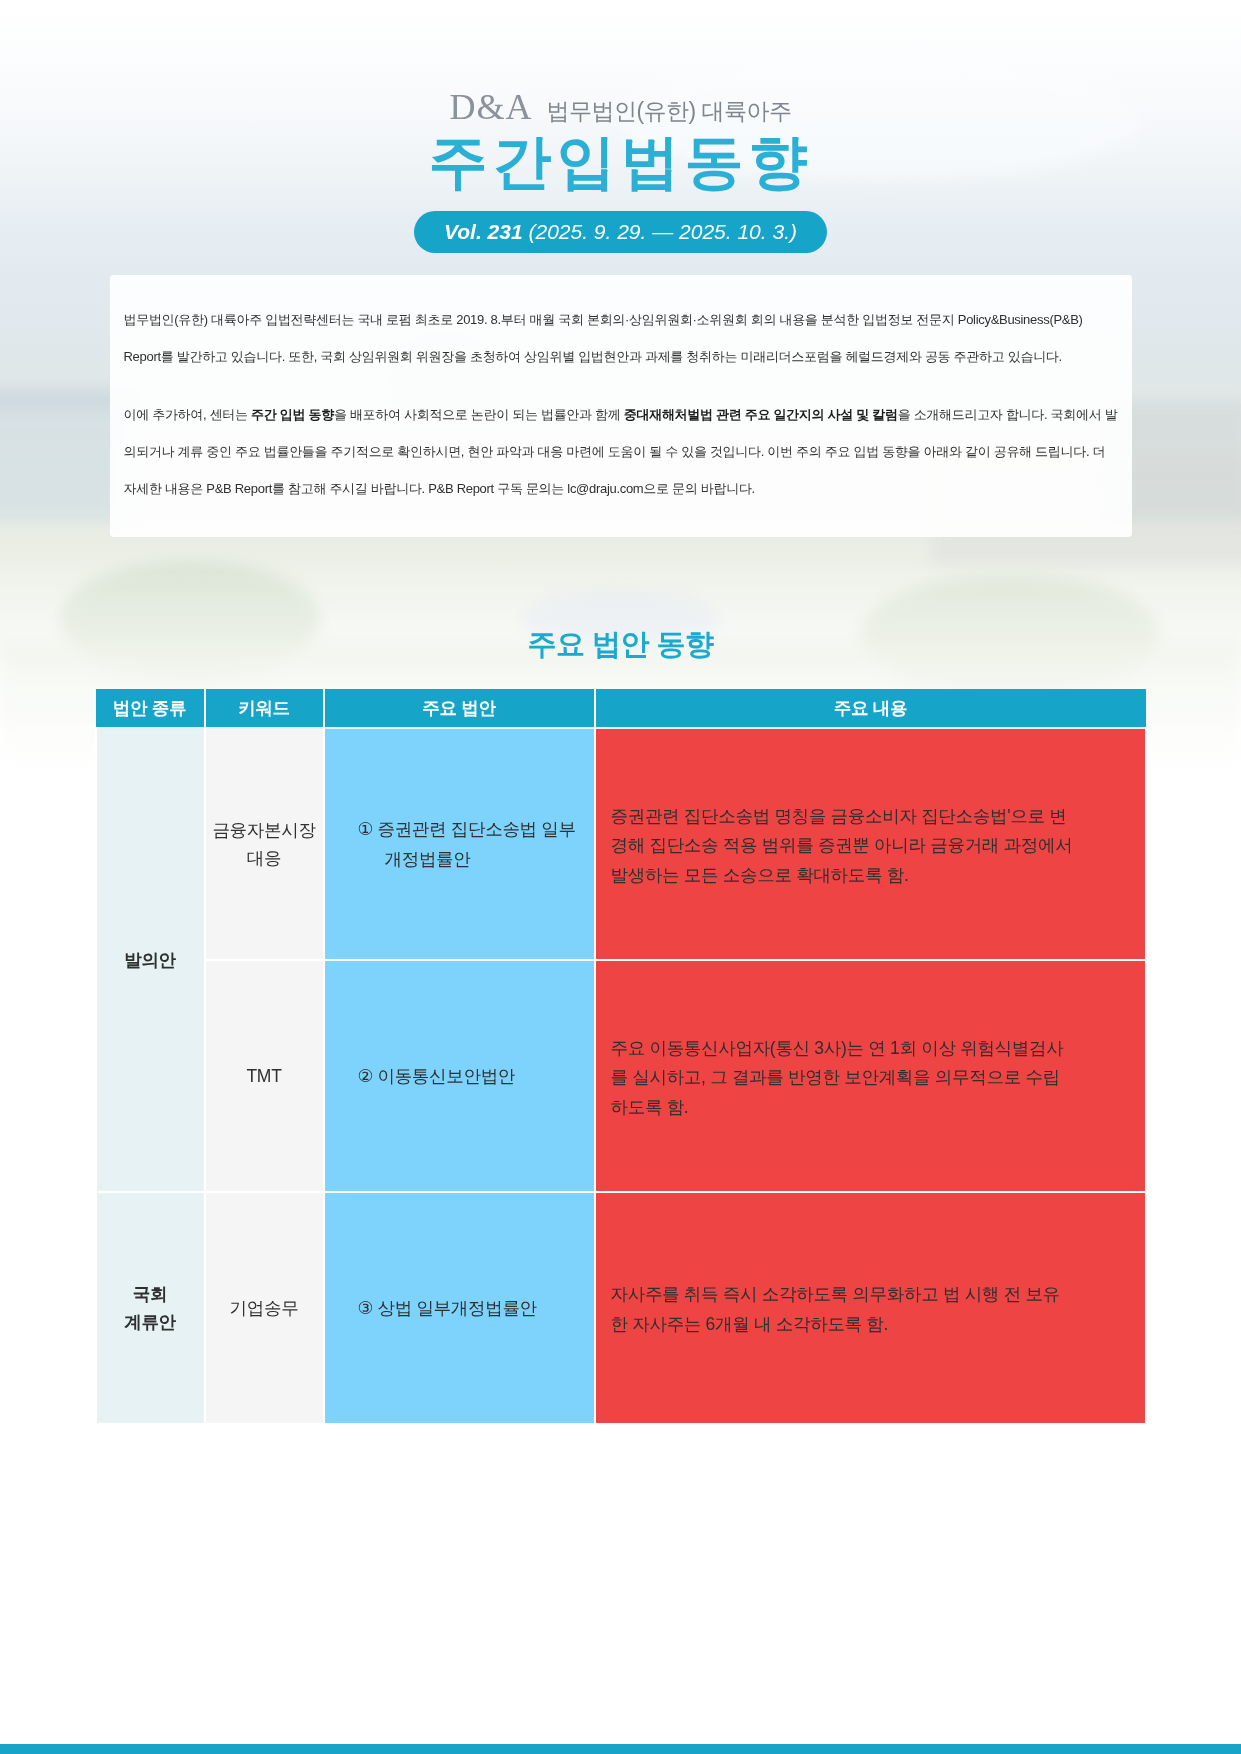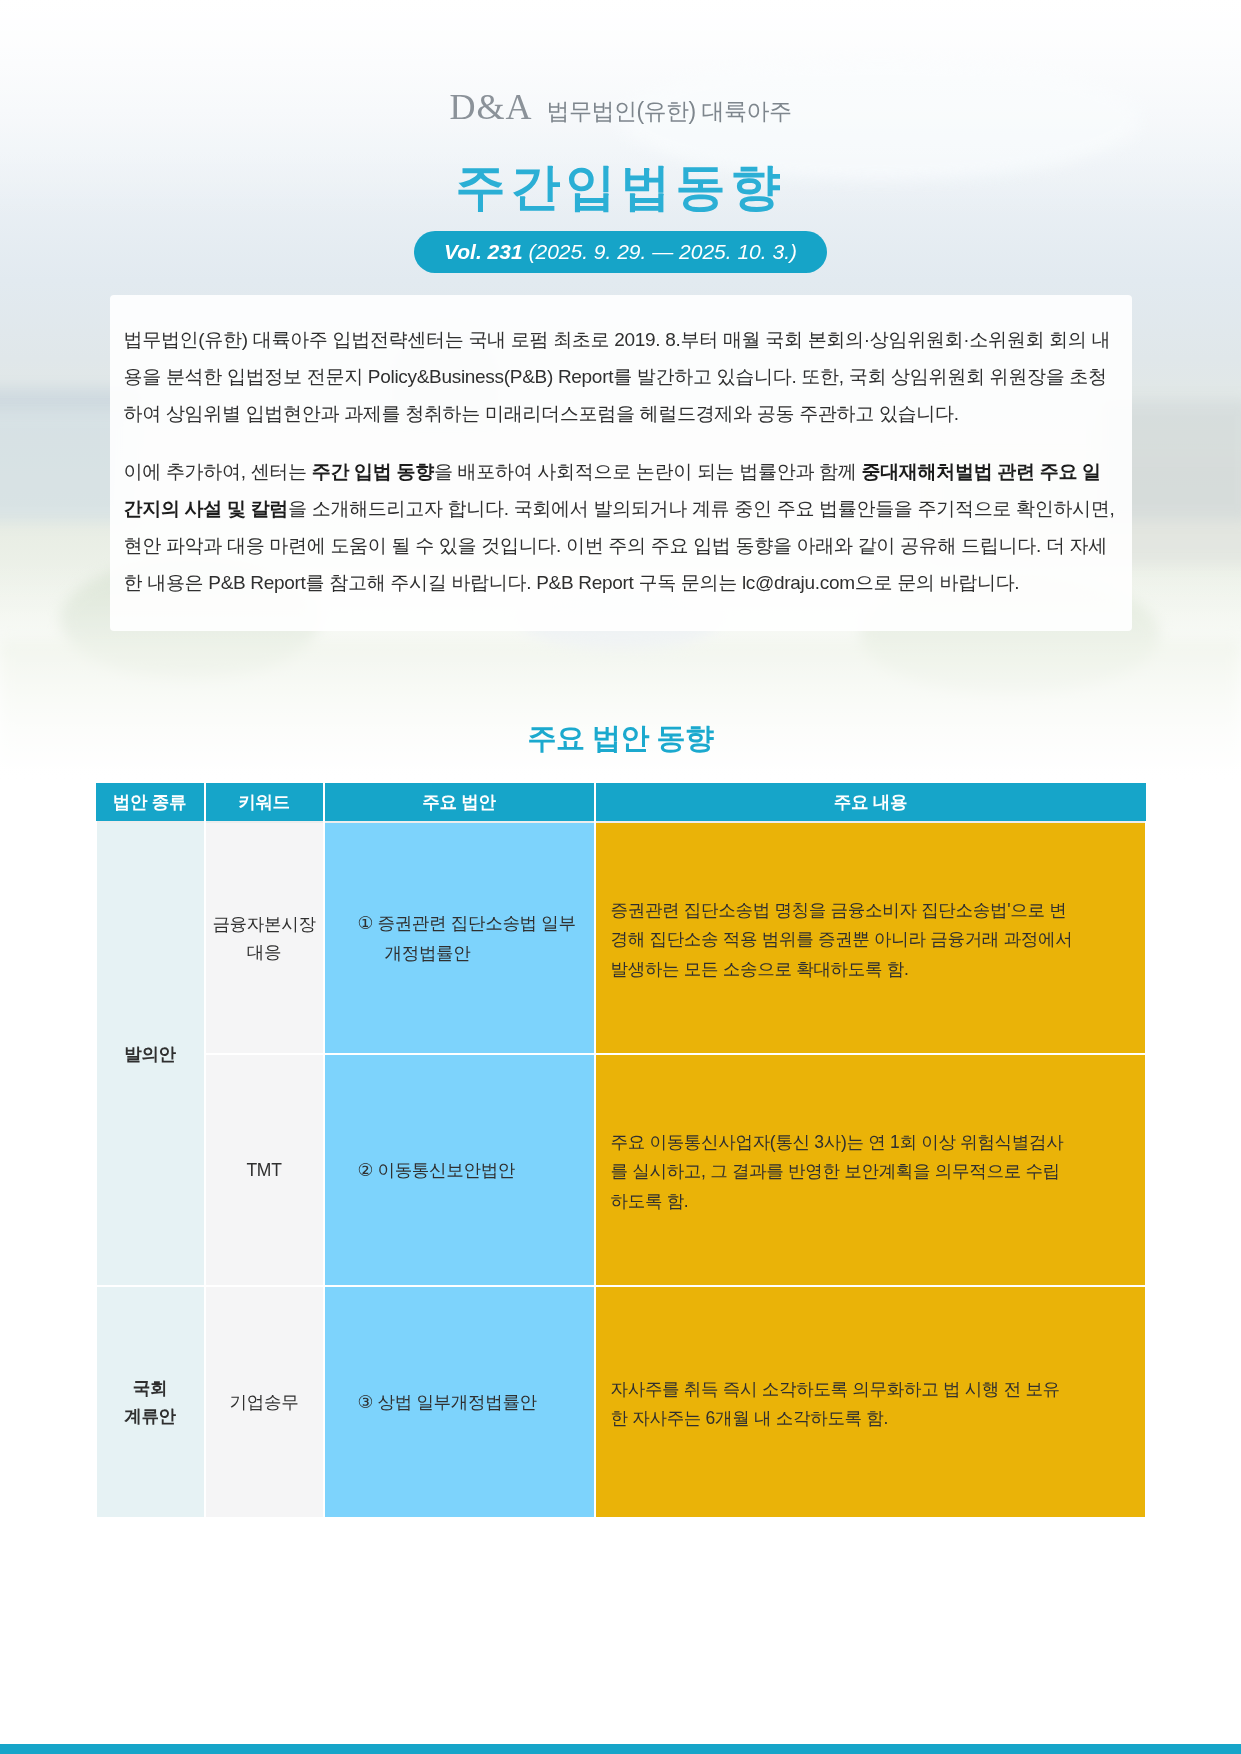--- a/index.html
+++ b/index.html
@@ -40,36 +40,36 @@
 
   
   .masthead { position:relative; padding-top:86px; text-align:center; }
   .logo-row { display:flex; justify-content:center; align-items:baseline; gap:14px; }
   .logo-mark {
     font-family:Liberation Serif, serif;
     font-size:36px; color:#8b9299; letter-spacing:1px;
   }
   .firm-name { font-size:23px; color:#7e868d; letter-spacing:-0.5px; }
   .main-title {
-    margin-top:32px; font-size:50px; font-weight:800; color:#2bafd5;
+    margin-top:2px; font-size:59px; font-weight:800; color:#2bafd5;
     letter-spacing:5px; line-height:1.1;
   }
   .vol-pill {
     display:inline-block; margin-top:16px; padding:9px 30px;
     background:#16a4c8; border-radius:26px; color:#ffffff;
     font-size:21px; letter-spacing:0;font-style:italic;
   }
   .vol-pill .b { font-weight:bold; }
 
   
   .intro-card {
     position:relative; width:1022px; margin:22px auto 0;
     background:rgba(255,255,255,0.9); border-radius:4px;
     padding:26px 14px 30px;
-    font-size:19px; line-height:37px; color:#2f2f2f; letter-spacing:-0.3px;
+    font-size:13px; line-height:37px; color:#2f2f2f; letter-spacing:-0.3px;
     text-align:left;
   }
   .intro-card p + p { margin-top:21px; }
   .intro-card .b { font-weight:bold; color:#1c1c1c; }
 
   
   .section-title {
     position:relative; margin-top:88px; text-align:center;
     font-size:29px; font-weight:bold; color:#1ba9ce; letter-spacing:-0.5px;
   }
@@ -97,21 +97,21 @@
   }
   td.cell-keyword {
     background:#f5f5f6; text-align:center; word-break:keep-all;
     line-height:28px; padding:0 6px;
   }
   td.cell-bill {
     background:#7dd3fc; padding-left:60px; text-indent:-27px;
     padding-right:14px; font-size:18px; line-height:30px; color:#222222;
   }
   td.cell-content {
-    background:#eab308; padding:4px 70px 0 15px; line-height:29.5px;
+    background:#ef4444; padding:4px 70px 0 15px; line-height:29.5px;
   }
 
   
   .bottom-bar {
     position:absolute; left:0; bottom:0; width:100%; height:10px;
     background:#16a5c9;
   }
 </style>
 </head>
 <body>

